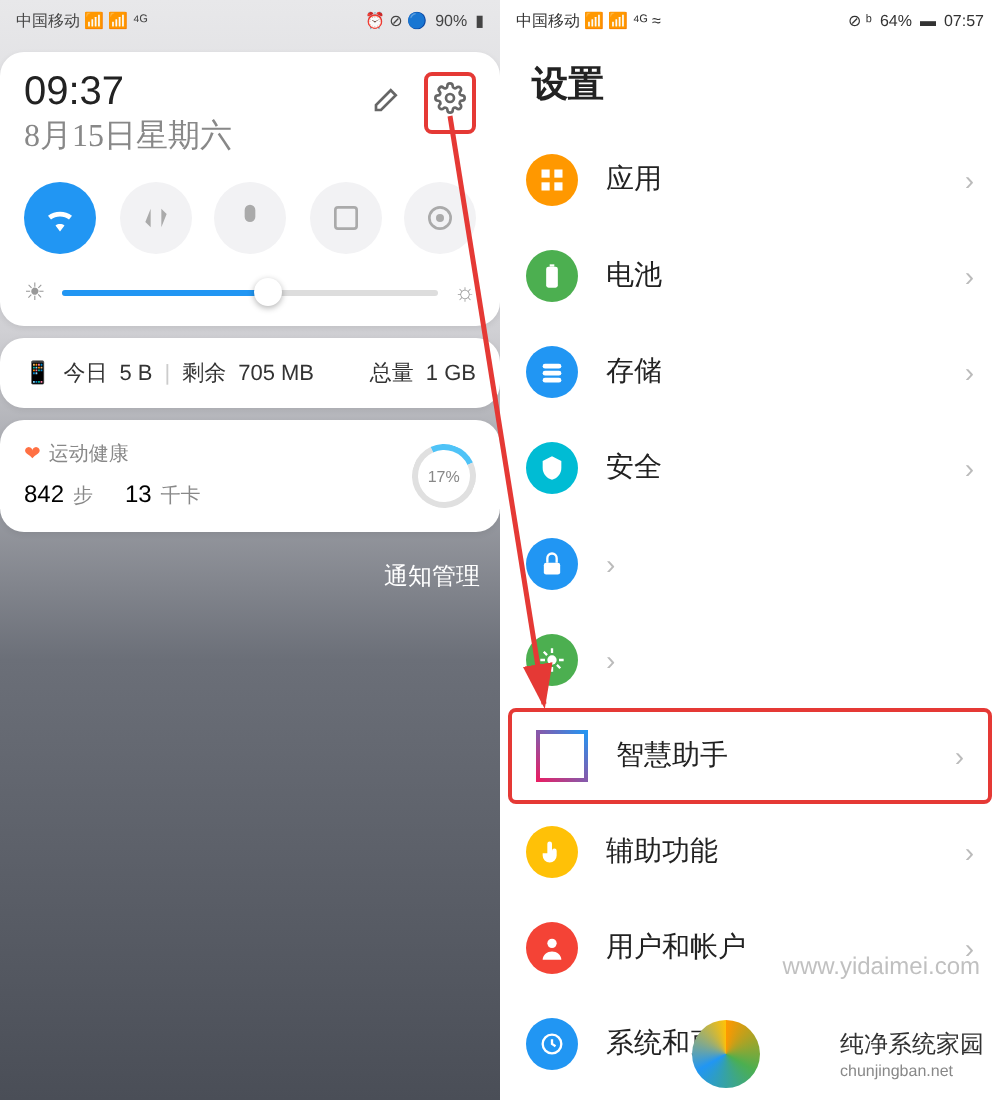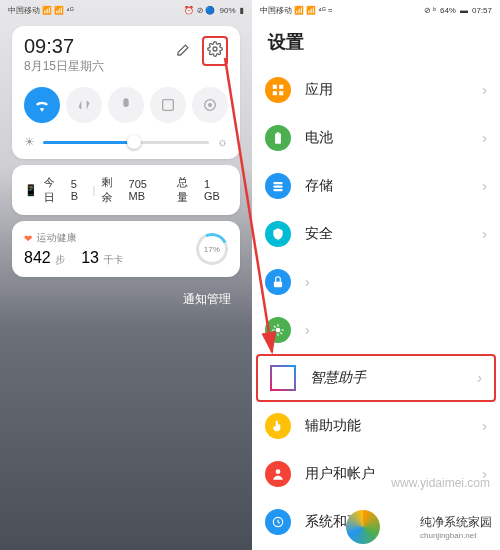--- a/index.html
+++ b/index.html
@@ -5,50 +5,50 @@
   * { margin: 0; padding: 0; box-sizing: border-box; font-family: -apple-system, "PingFang SC", sans-serif; }
   body { width: 500px; height: 550px; background: #f5f5f5; position: relative; overflow: hidden; }
   .container { display: flex; width: 500px; height: 550px; }
   .phone { flex: 1; position: relative; background: #fff; }
   .phone-left { background: linear-gradient(180deg, #e8e8ea 0%, #d0d0d4 30%, #6b6f78 60%, #4a4e57 100%); }
   .status-bar { height: 20px; display: flex; justify-content: space-between; align-items: center; padding: 2px 8px; font-size: 9px; color: #333; }
   .status-bar.light { color: #444; }
   .status-left { display: flex; gap: 2px; align-items: center; }
   .status-right { display: flex; gap: 4px; align-items: center; }
   .sig { font-size: 8px; }
-  .panel { margin: 6px 12px; background: #fff; border-radius: 12px; padding: 10px 12px; box-shadow: 0 1px 3px rgba(0,0,0,0.08); }
+  .panel { margin: 6px 0; background: #fff; border-radius: 12px; padding: 10px 12px; box-shadow: 0 1px 3px rgba(0,0,0,0.08); }
   .panel-top { display: flex; justify-content: space-between; align-items: flex-start; }
   .time-block .time { font-size: 20px; font-weight: 400; color: #222; line-height: 1; }
-  .time-block .date { font-size: 12px; color: #888; margin-top: 2px; }
+  .time-block .date { font-size: 16px; color: #888; margin-top: 2px; font-family: Liberation Serif, serif; }
   .top-icons { display: flex; gap: 10px; align-items: center; }
   .gear-box { border: 2px solid #e53935; border-radius: 4px; padding: 3px; position: relative; z-index: 3; }
   .qs-row { display: flex; justify-content: space-between; margin-top: 12px; gap: 6px; }
   .qs { width: 36px; height: 36px; border-radius: 50%; background: #f2f2f4; display: flex; align-items: center; justify-content: center; color: #999; }
   .qs.on { background: #2196f3; color: #fff; }
   .slider-row { display: flex; align-items: center; gap: 8px; margin-top: 12px; }
   .slider-track { flex: 1; height: 3px; background: #ddd; border-radius: 2px; position: relative; }
   .slider-fill { position: absolute; left: 0; top: 0; height: 100%; width: 55%; background: #2196f3; border-radius: 2px; }
   .slider-thumb { position: absolute; left: 55%; top: 50%; width: 14px; height: 14px; background: #fff; border-radius: 50%; transform: translate(-50%, -50%); box-shadow: 0 1px 3px rgba(0,0,0,0.3); }
   .data-row { display: flex; align-items: center; gap: 6px; font-size: 11px; color: #333; }
   .data-row .divider { color: #ccc; }
   .data-row .bold { font-weight: 500; }
   .health-row { display: flex; justify-content: space-between; align-items: center; }
   .health-left .health-title { font-size: 10px; color: #888; display: flex; align-items: center; gap: 4px; }
   .health-stats { display: flex; gap: 16px; margin-top: 4px; }
-  .health-stats .num { font-size: 16px; font-weight: 500; }
+  .health-stats .num { font-size: 12px; font-weight: 500; }
   .health-stats .unit { font-size: 10px; color: #888; }
   .ring { width: 32px; height: 32px; border-radius: 50%; border: 3px solid #e0e0e0; border-top-color: #4fc3f7; display: flex; align-items: center; justify-content: center; font-size: 8px; color: #888; transform: rotate(20deg); }
   .ring span { transform: rotate(-20deg); }
-  .notif-mgmt { text-align: right; color: #fff; font-size: 12px; padding: 8px 21px; }
+  .notif-mgmt { text-align: right; color: #fff; font-size: 12px; padding: 8px 10px; }
 
   .phone-right { background: #fff; }
   .settings-title { font-size: 18px; font-weight: 700; padding: 10px 16px 12px; color: #222; }
   .settings-list { }
   .settings-item { display: flex; align-items: center; padding: 11px 13px; gap: 14px; position: relative; }
-  .settings-item.boxed { border: 2px solid #e53935; border-radius: 4px; margin: 0 4px; padding: 9px 12px; z-index: 3; font-style: italic; }
+  .settings-item.boxed { border: 2px solid #e53935; border-radius: 4px; margin: 0 4px; padding: 9px 12px; z-index: 3; }
   .item-icon { width: 26px; height: 26px; border-radius: 50%; display: flex; align-items: center; justify-content: center; flex-shrink: 0; }
   .item-label { flex: 1; font-size: 14px; color: #222; }
   .chevron { color: #bbb; font-size: 14px; }
   .ic-apps { background: #ff9800; }
   .ic-battery { background: #4caf50; }
   .ic-storage { background: #2196f3; }
   .ic-security { background: #00bcd4; }
   .ic-privacy { background: #2196f3; }
   .ic-health { background: #4caf50; }
   .ic-smart { background: #fff; border: 2px solid; border-image: linear-gradient(45deg,#e91e63,#2196f3) 1; border-radius: 50%; box-sizing: border-box; }

